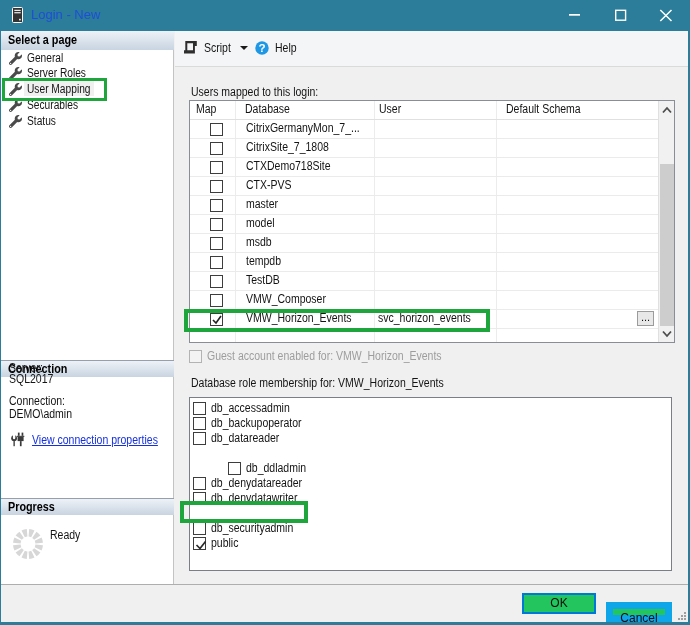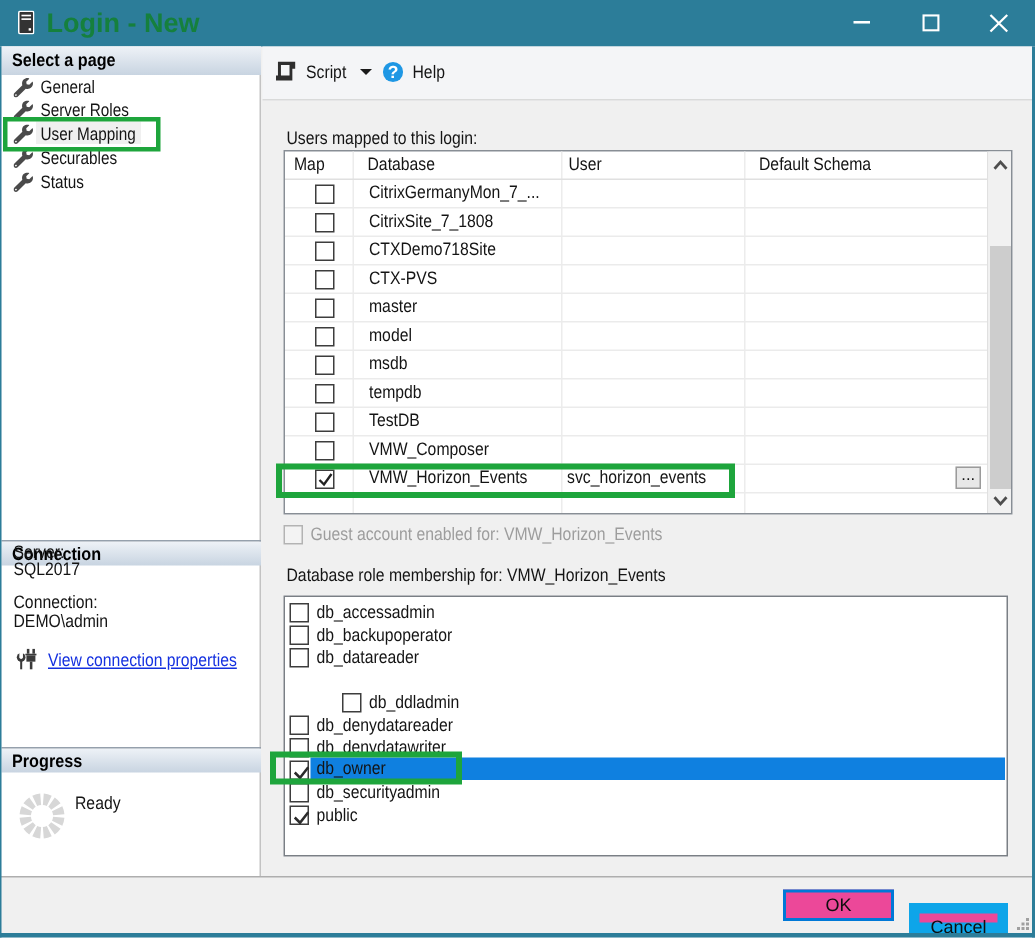--- a/index.html
+++ b/index.html
@@ -7,21 +7,21 @@
   body { font-family:"Liberation Sans", sans-serif; font-size:12px; color:#141414; }
   #win { position:absolute; left:0; top:0; width:690px; height:625px; background:#f0f0f0; }
   .abs { position:absolute; }
   .t { transform:scaleX(0.875); transform-origin:0 50%; white-space:pre; }
 
   
   #titlebar { left:0; top:0; width:690px; height:31px; background:#2c7d99; }
   #bL { left:0; top:31px; width:1px; height:594px; background:#2c7d99; }
   #bR { left:688px; top:31px; width:2px; height:594px; background:#2c7d99; }
   #bB { left:0; top:622px; width:690px; height:3px; background:#2c7d99; }
-  #title { left:31px; top:0; height:30px; line-height:30px; color:#15803d; font-size:18px;font-weight:bold; }
+  #title { left:31px; top:0; height:30px; line-height:30px; color:#1d4ed8; font-size:13px; }
 
   
   #leftpanel { left:1px; top:31px; width:173px; height:553px; background:#ffffff; border-right:1px solid #c3c3c3; }
   .sechdr { left:1px; width:173px; height:16px; background:linear-gradient(#eef2f7,#c8d4e1); font-weight:bold; line-height:16px; padding-left:7px; color:#000; }
   .sechdr span { display:inline-block; transform:scaleX(0.9); transform-origin:0 50%; }
   .tt { transform:scaleX(0.85); transform-origin:0 50%; white-space:pre; }
 
   
   #toolbar { left:175px; top:31px; width:513px; height:36px; background:#f4f5f7; border-bottom:1px solid #d9dada; }
 
@@ -33,21 +33,21 @@
   .hdr { position:absolute; top:1px; color:#141414; }
 
   
   #rolelist { left:189px; top:397px; width:483px; height:174px; background:#ffffff; border:1px solid #7a7f85; }
   .rrow { position:absolute; left:0; width:480px; height:15px; }
   .rcb { position:absolute; left:3px; top:2px; width:13px; height:13px; background:#fff; border:1.5px solid #3d3d3d; }
   .rtxt { position:absolute; left:21px; top:1px; }
 
   .greenbox { position:absolute; border:4px solid #1ea53c; }
 
-  .btn { position:absolute; background:#ec4899; text-align:center; color:#0f0f0f; }
+  .btn { position:absolute; background:#22c55e; text-align:center; color:#0f0f0f; }
 </style>
 </head>
 <body>
 <div id="win">
 
   <div id="titlebar" class="abs"></div>
   <svg class="abs" style="left:12px; top:7px;" width="11" height="16" viewBox="0 0 11 16">
     <rect x="0.5" y="0.5" width="10" height="15" rx="1" fill="#333" stroke="#fff"></rect>
     <rect x="2.3" y="2.8" width="6.4" height="1.1" fill="#fff"></rect>
     <rect x="2.3" y="5.2" width="6.4" height="1.1" fill="#fff"></rect>
@@ -230,28 +230,20 @@
         <div class="rtxt t" style="top:1px;">db_ddladmin</div>
       </div>
       <div class="rrow" style="top:77px;">
         <div class="rcb"></div>
         <div class="rtxt t" style="top:1px;">db_denydatareader</div>
       </div>
       <div class="rrow" style="top:92px;">
         <div class="rcb"></div>
         <div class="rtxt t" style="top:1px;">db_denydatawriter</div>
       </div>
-      <div class="rrow" style="top:107px;">
-        <div class="abs" style="left:17px; top:0; width:463px; height:15px; background:#0f80e0;"></div>
-        <div class="rcb"></div>
-        <svg style="position:absolute; left:4.5px; top:3.5px;" width="12" height="12">
-          <path d="M1.5 6 L5 9.5 L10.5 2.5" stroke="#2b2b2b" stroke-width="1.7" fill="none"></path>
-        </svg>
-        <div class="rtxt t" style="top:0px;">db_owner</div>
-      </div>
       <div class="rrow" style="top:122px;">
         <div class="rcb"></div>
         <div class="rtxt t" style="top:1px;">db_securityadmin</div>
       </div>
       <div class="rrow" style="top:137px;">
         <div class="rcb"></div>
         <svg style="position:absolute; left:4.5px; top:3.5px;" width="12" height="12">
           <path d="M1.5 6 L5 9.5 L10.5 2.5" stroke="#2b2b2b" stroke-width="1.7" fill="none"></path>
         </svg>
         <div class="rtxt t" style="top:1px;">public</div>

